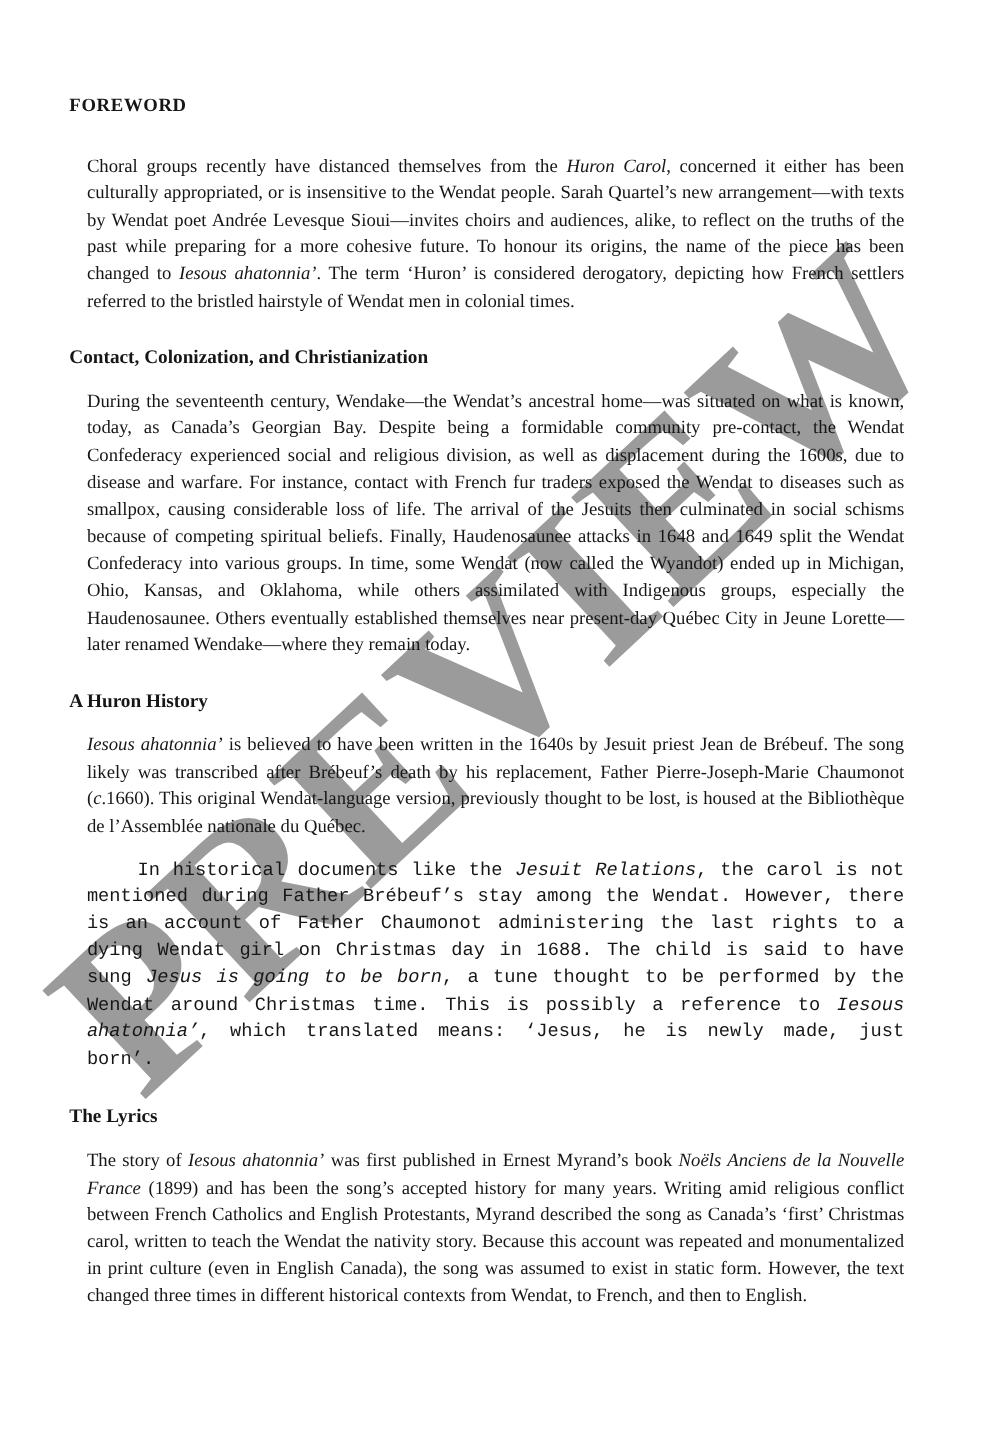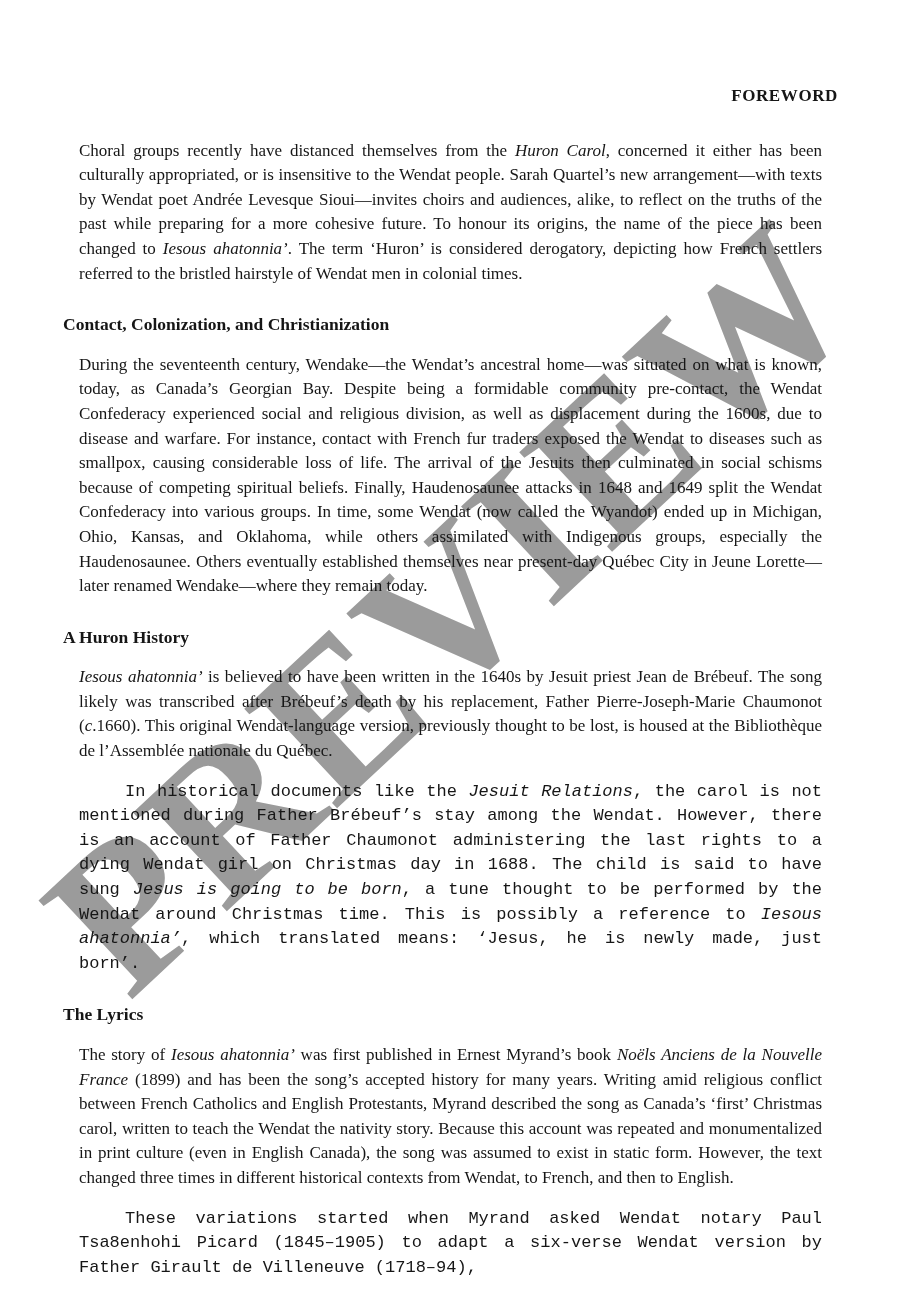--- a/index.html
+++ b/index.html
@@ -32,21 +32,21 @@
   }
   .content {
     position: relative;
     z-index: 2;
     padding: 84px 62px 0 63px;
     font-size: 17px;
     line-height: 24.6px;
     text-align: justify;
   }
   .title {
-    text-align: right;
+    text-align: left;
     font-size: 17px;
     font-weight: bold;
     letter-spacing: 0.6px;
     margin-bottom: 30px;
   }
   .section-heading {
     font-size: 17.5px;
     font-weight: bold;
     margin: 26px 0 12px 0;
     text-align: left;
@@ -64,16 +64,15 @@
     <h1 class="title">FOREWORD</h1>
     <div id="doc-body">
         <p class="para"><span class="seg">Choral groups recently have distanced themselves from the </span><span class="seg it">Huron Carol</span><span class="seg">, concerned it either has been culturally appropriated, or is insensitive to the Wendat people. Sarah Quartel’s new arrangement—with texts by Wendat poet Andrée Levesque Sioui—invites choirs and audiences, alike, to reflect on the truths of the past while preparing for a more cohesive future. To honour its origins, the name of the piece has been changed to </span><span class="seg it">Iesous ahatonnia’</span><span class="seg">. The term ‘Huron’ is considered derogatory, depicting how French settlers referred to the bristled hairstyle of Wendat men in colonial times.</span></p>
         <h2 class="section-heading">Contact, Colonization, and Christianization</h2>
         <p class="para"><span class="seg">During the seventeenth century, Wendake—the Wendat’s ancestral home—was situated on what is known, today, as Canada’s Georgian Bay. Despite being a formidable community pre-contact, the Wendat Confederacy experienced social and religious division, as well as displacement during the 1600s, due to disease and warfare. For instance, contact with French fur traders exposed the Wendat to diseases such as smallpox, causing considerable loss of life. The arrival of the Jesuits then culminated in social schisms because of competing spiritual beliefs. Finally, Haudenosaunee attacks in 1648 and 1649 split the Wendat Confederacy into various groups. In time, some Wendat (now called the Wyandot) ended up in Michigan, Ohio, Kansas, and Oklahoma, while others assimilated with Indigenous groups, especially the Haudenosaunee. Others eventually established themselves near present-day Québec City in Jeune Lorette—later renamed Wendake—where they remain today.</span></p>
         <h2 class="section-heading">A Huron History</h2>
         <p class="para"><span class="seg it">Iesous ahatonnia’</span><span class="seg"> is believed to have been written in the 1640s by Jesuit priest Jean de Brébeuf. The song likely was transcribed after Brébeuf’s death by his replacement, Father Pierre-Joseph-Marie Chaumonot (</span><span class="seg it">c</span><span class="seg">.1660). This original Wendat-language version, previously thought to be lost, is housed at the Bibliothèque de l’Assemblée nationale du Québec.</span></p>
         <p class="para indent"><span class="seg">In historical documents like the </span><span class="seg it">Jesuit Relations</span><span class="seg">, the carol is not mentioned during Father Brébeuf’s stay among the Wendat. However, there is an account of Father Chaumonot administering the last rights to a dying Wendat girl on Christmas day in 1688. The child is said to have sung </span><span class="seg it">Jesus is going to be born</span><span class="seg">, a tune thought to be performed by the Wendat around Christmas time. This is possibly a reference to </span><span class="seg it">Iesous ahatonnia’</span><span class="seg">, which translated means: ‘Jesus, he is newly made, just born’.</span></p>
         <h2 class="section-heading">The Lyrics</h2>
         <p class="para"><span class="seg">The story of </span><span class="seg it">Iesous ahatonnia’</span><span class="seg"> was first published in Ernest Myrand’s book </span><span class="seg it">Noëls Anciens de la Nouvelle France</span><span class="seg"> (1899) and has been the song’s accepted history for many years. Writing amid religious conflict between French Catholics and English Protestants, Myrand described the song as Canada’s ‘first’ Christmas carol, written to teach the Wendat the nativity story. Because this account was repeated and monumentalized in print culture (even in English Canada), the song was assumed to exist in static form. However, the text changed three times in different historical contexts from Wendat, to French, and then to English.</span></p>
-        <p class="para indent"><span class="seg">These variations started when Myrand asked Wendat notary Paul Tsa8enhohi Picard (1845–1905) to adapt a six-verse Wendat version by Father Girault de Villeneuve (1718–94),</span></p>
       </div>
   </div>
 </div>
 
 </body></html>

